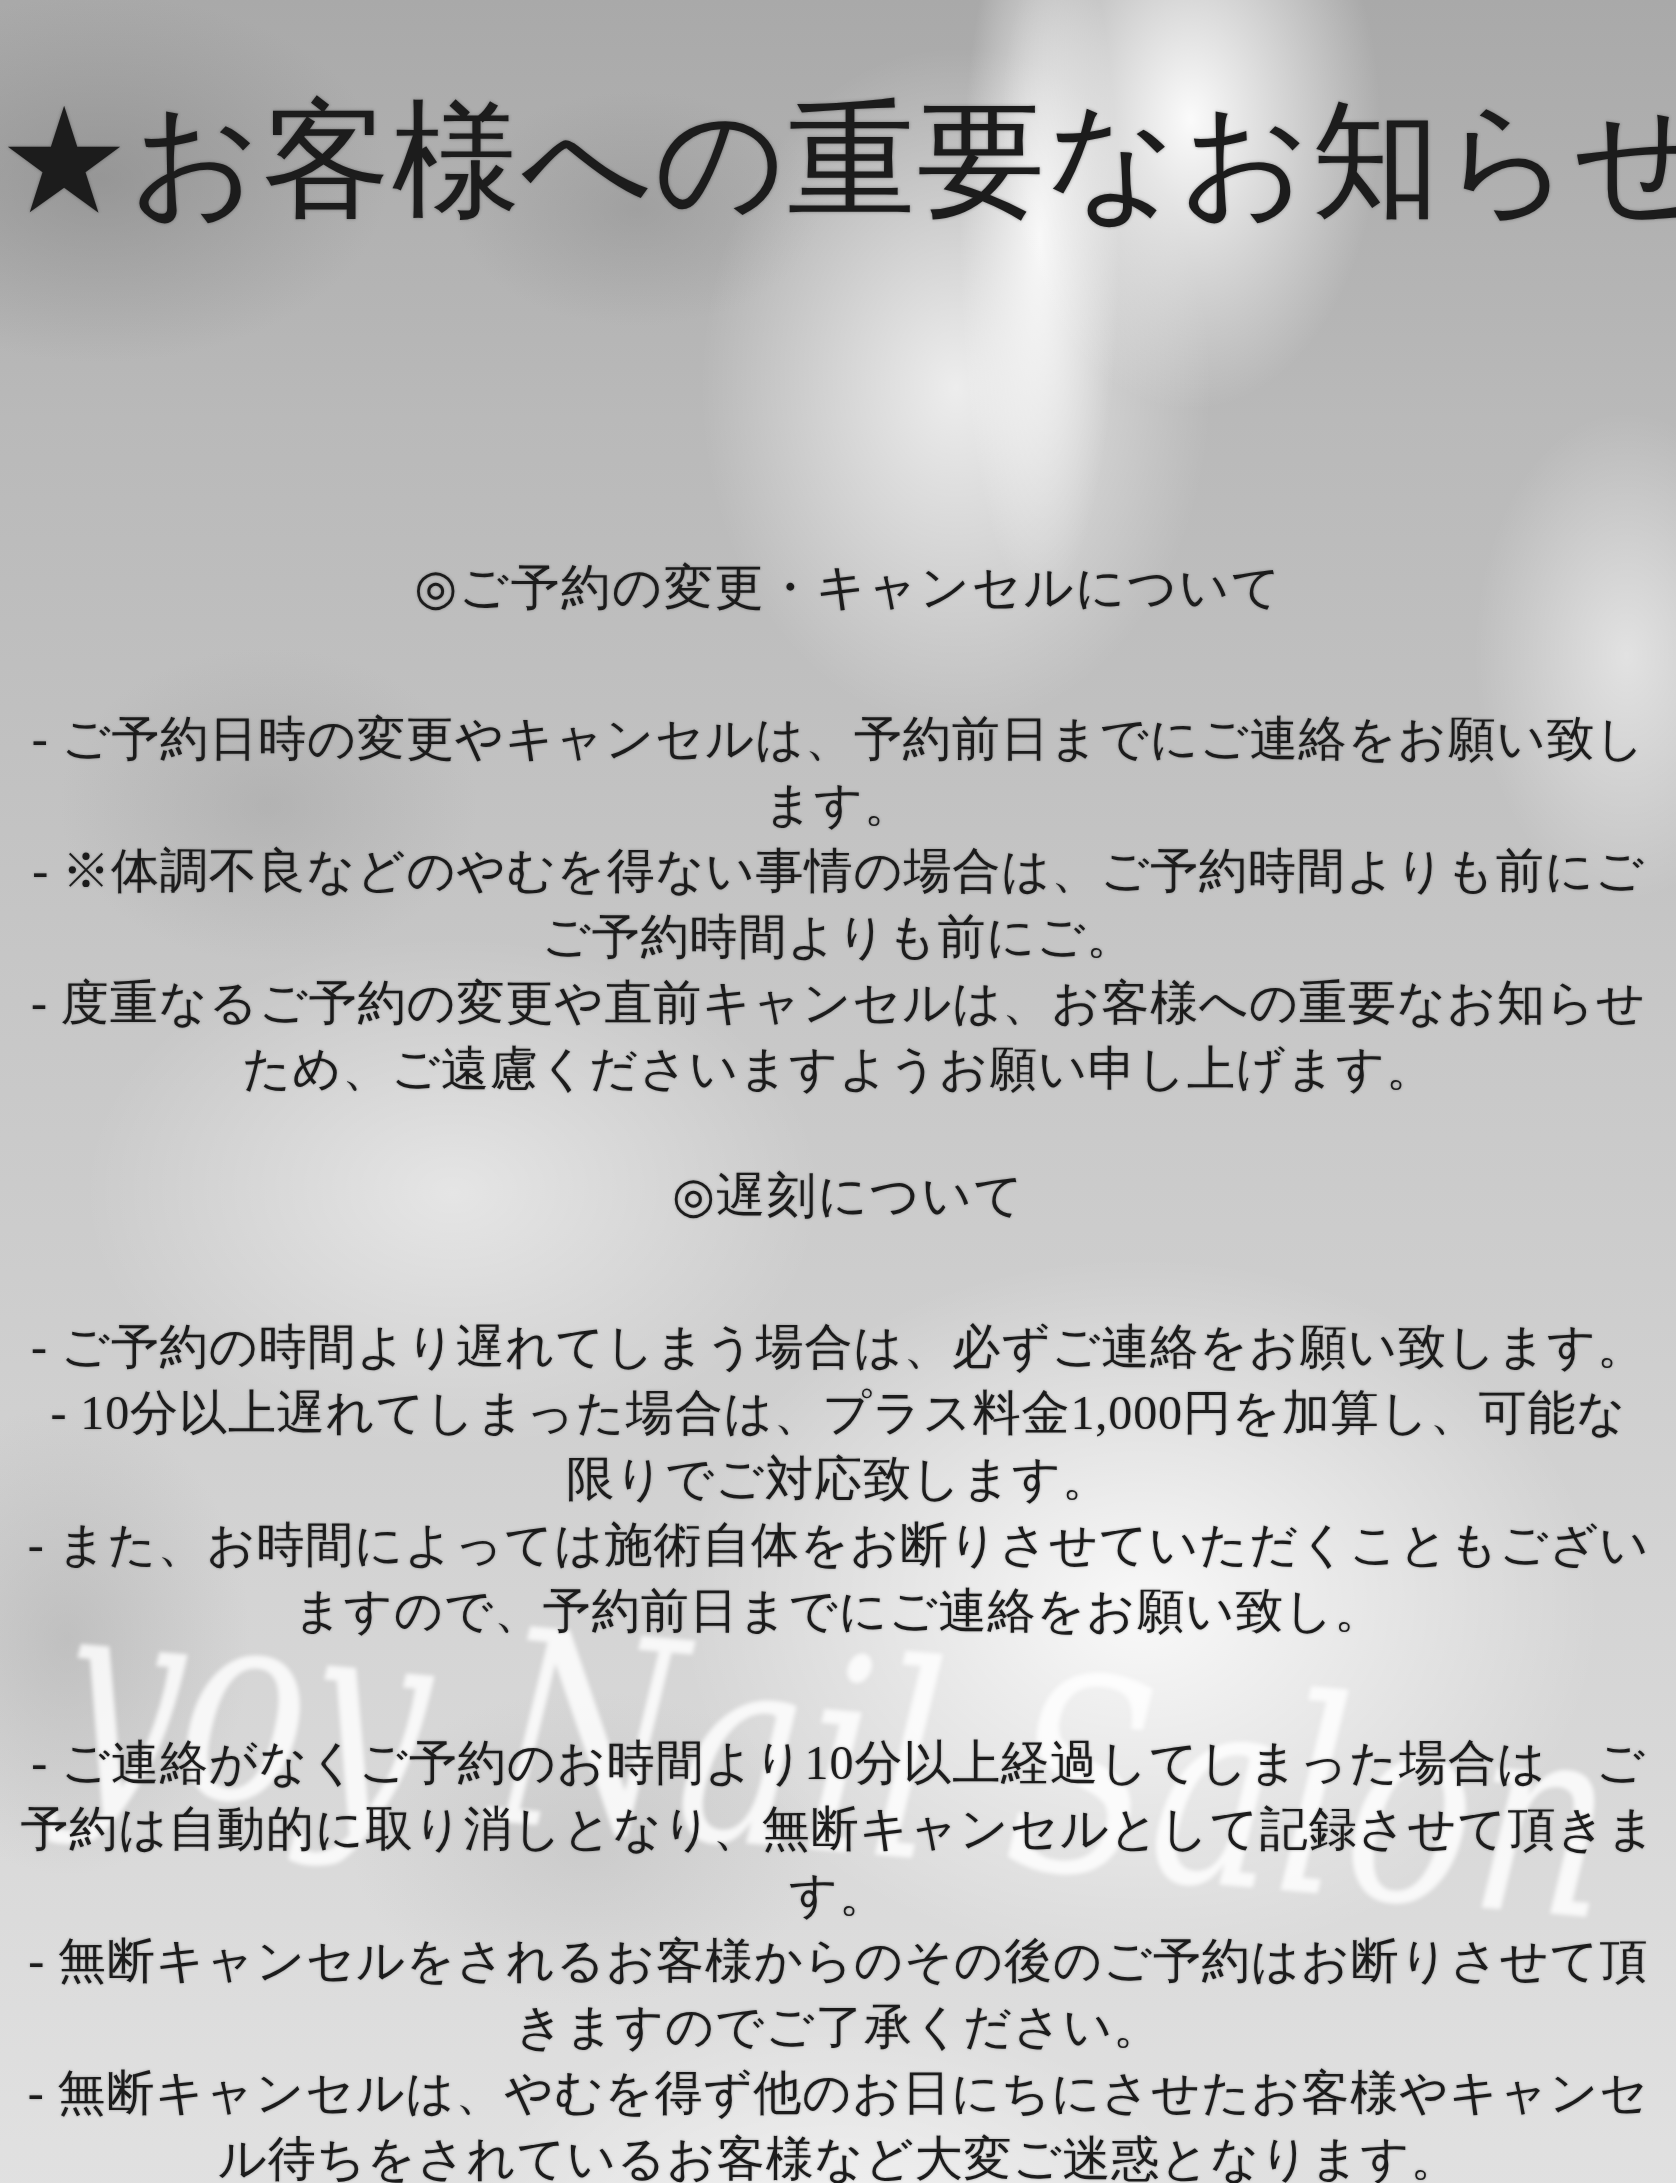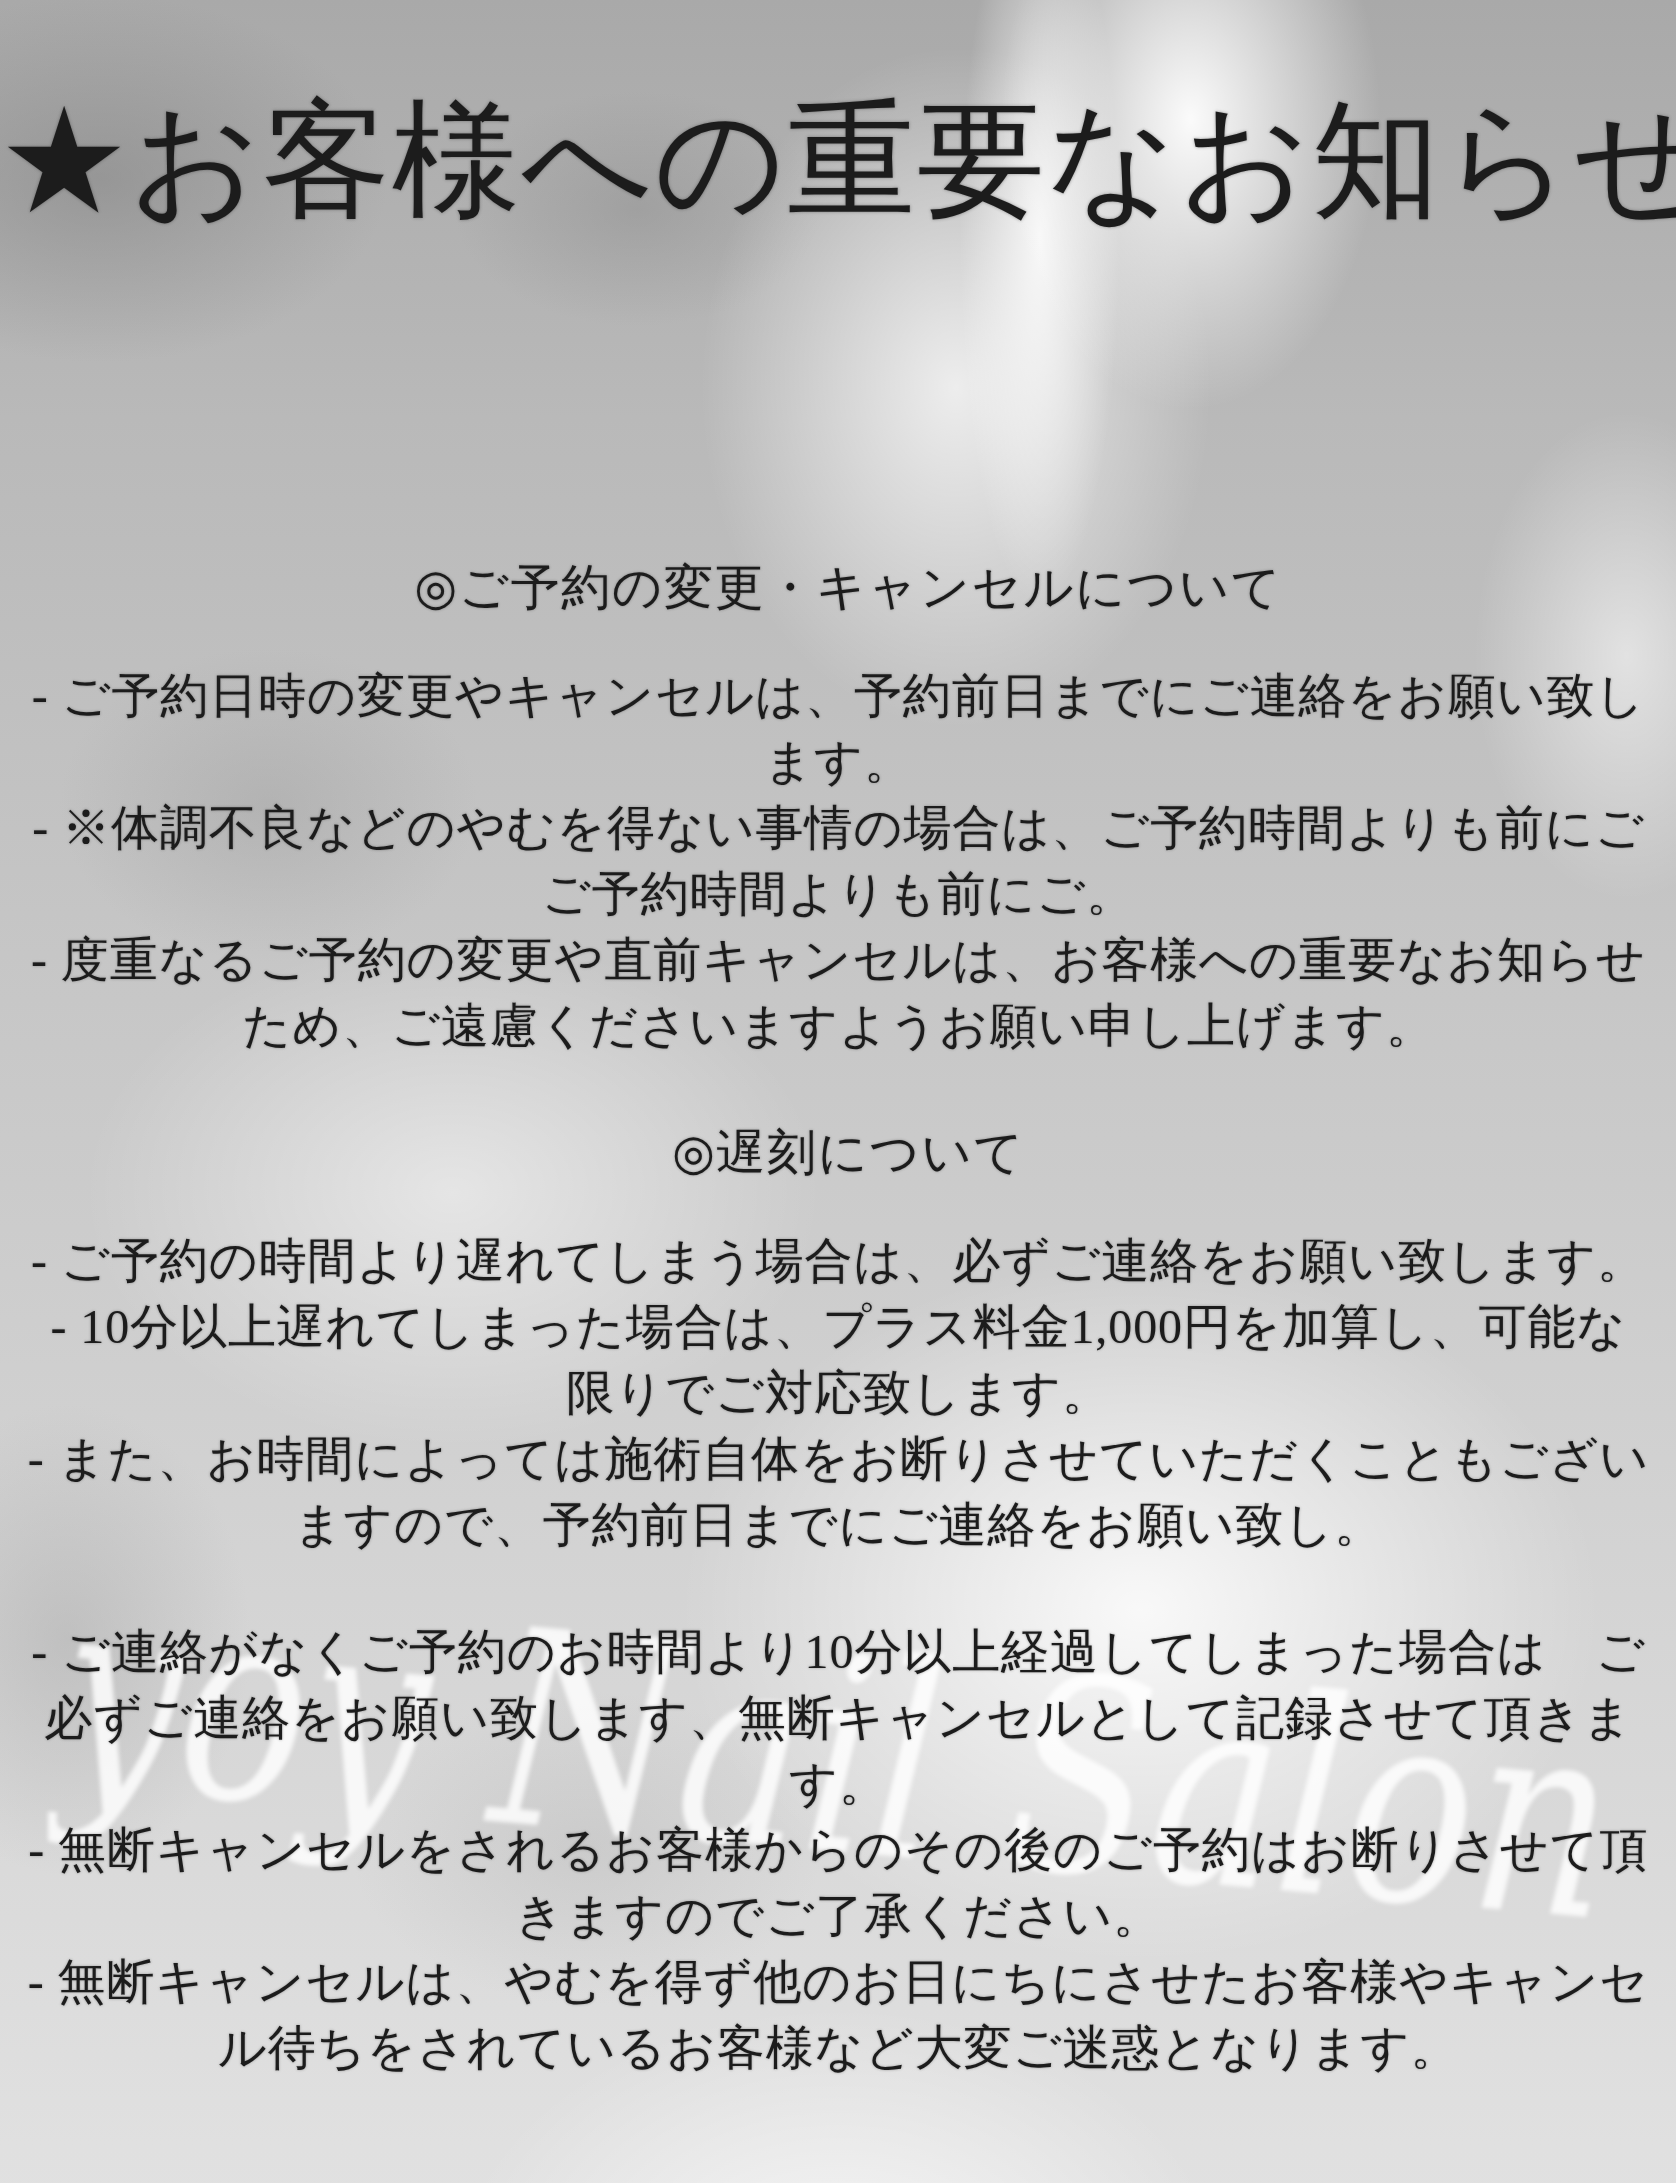--- a/index.html
+++ b/index.html
@@ -75,21 +75,21 @@
   .section { margin-bottom: 61px; }
   .heading {
     font-size: 49px;
     line-height: 65px;
     text-align: center;
     letter-spacing: 1.7px;
     white-space: pre;
     text-shadow: 0 0 2.6px rgba(40,40,40,0.4);
     margin-left: 20px;
   }
-  .sec-body { margin-top: 43px; }
+  .sec-body { margin-top: 86px; }
   .line {
     font-size: 48px;
     line-height: 66px;
     text-align: center;
     letter-spacing: 0.9px;
     white-space: pre;
     text-shadow: 0 0 2.6px rgba(40,40,40,0.4);
   }
 </style>
 </head>
@@ -123,21 +123,21 @@
           <div class="line">- ご予約の時間より遅れてしまう場合は、必ずご連絡をお願い致します。</div>
           <div class="line">- 10分以上遅れてしまった場合は、プラス料金1,000円を加算し、可能な</div>
           <div class="line">限りでご対応致します。</div>
           <div class="line">- また、お時間によっては施術自体をお断りさせていただくこともござい</div>
           <div class="line">ますので、予約前日までにご連絡をお願い致し。</div>
         </div>
       </section>
       <section class="section">
         <div class="sec-body">
           <div class="line">- ご連絡がなくご予約のお時間より10分以上経過してしまった場合は　ご</div>
-          <div class="line">必ずご連絡をお願い致します、無断キャンセルとして記録させて頂きま</div>
+          <div class="line">予約は自動的に取り消しとなり、無断キャンセルとして記録させて頂きま</div>
           <div class="line">す。</div>
           <div class="line">- 無断キャンセルをされるお客様からのその後のご予約はお断りさせて頂</div>
           <div class="line">きますのでご了承ください。</div>
           <div class="line">- 無断キャンセルは、やむを得ず他のお日にちにさせたお客様やキャンセ</div>
           <div class="line">ル待ちをされているお客様など大変ご迷惑となります。</div>
         </div>
       </section>
     </div>
 
 </div>

